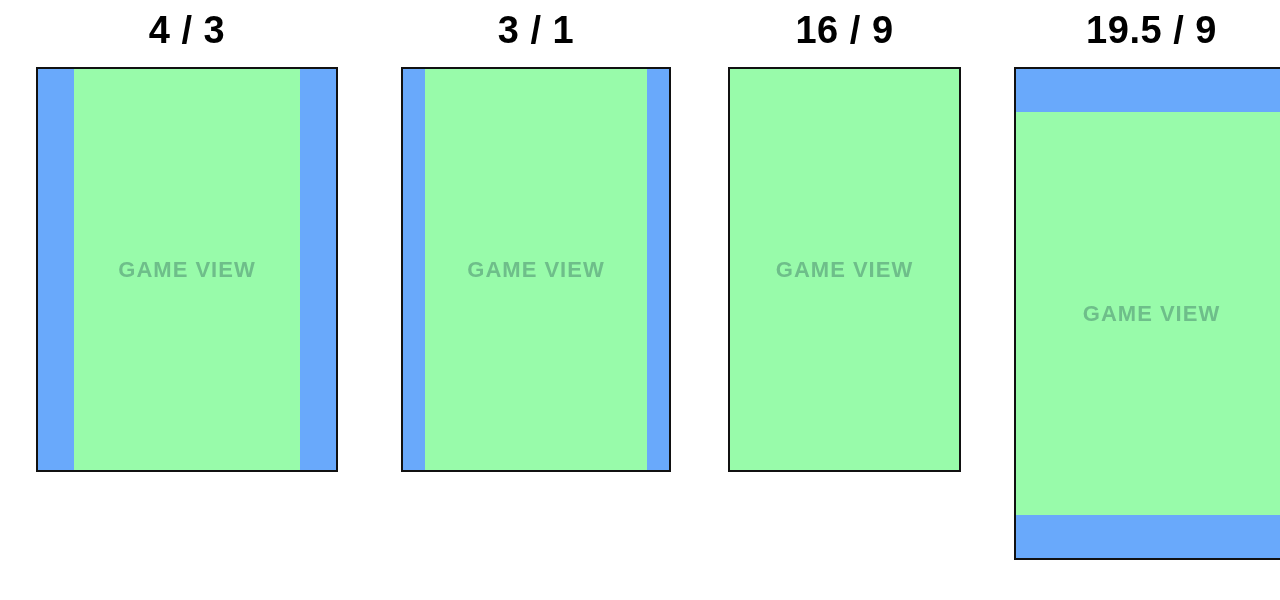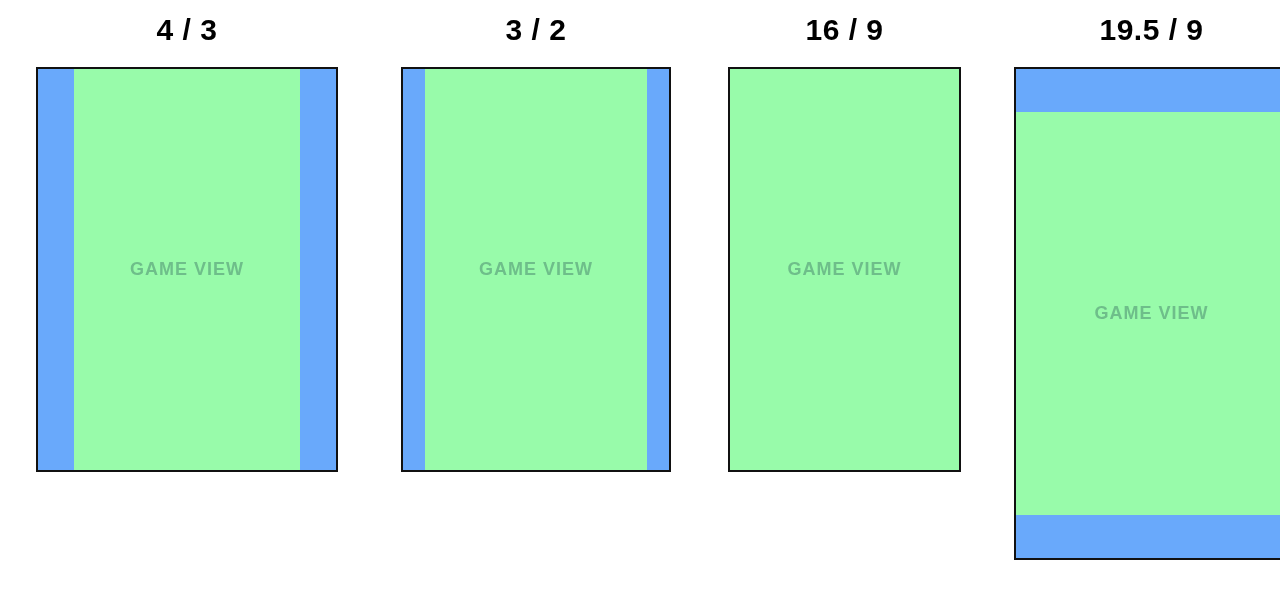--- a/index.html
+++ b/index.html
@@ -15,21 +15,21 @@
     background: #ffffff;
   }
   .panel {
     position: absolute;
     top: 13px;
   }
   .panel-title {
     height: 34px;
     line-height: 34px;
     text-align: center;
-    font-size: 30px;
+    font-size: 38px;
     font-weight: 700;
     color: var(--title, #000);
     letter-spacing: 0.5px;
     white-space: nowrap;
   }
   .frame {
     margin-top: 20px;
     box-sizing: border-box;
     border: 2px solid var(--border, #111);
     display: flex;
@@ -50,21 +50,21 @@
   .p2 .bar { width: 22px; }
   .p4 .bar { height: 43px; width: 100%; }
   .view {
     flex: 1;
     background: var(--green, #98FBAA);
     display: flex;
     align-items: center;
     justify-content: center;
   }
   .view-label {
-    font-size: 18px;
+    font-size: 22px;
     font-weight: 700;
     letter-spacing: 1px;
     color: var(--label, #6EBE8A);
     white-space: nowrap;
   }
 </style>
 </head>
 <body style="background: rgb(255, 255, 255);">
 
 <div class="panel p1">
@@ -72,21 +72,21 @@
   <div class="frame">
     <div class="bar"></div>
     <div class="view">
       <span class="view-label">GAME VIEW</span>
     </div>
     <div class="bar"></div>
   </div>
 </div>
 
 <div class="panel p2">
-  <div class="panel-title">3 / 2</div>
+  <div class="panel-title">3 / 1</div>
   <div class="frame">
     <div class="bar"></div>
     <div class="view">
       <span class="view-label">GAME VIEW</span>
     </div>
     <div class="bar"></div>
   </div>
 </div>
 
 <div class="panel p3">

